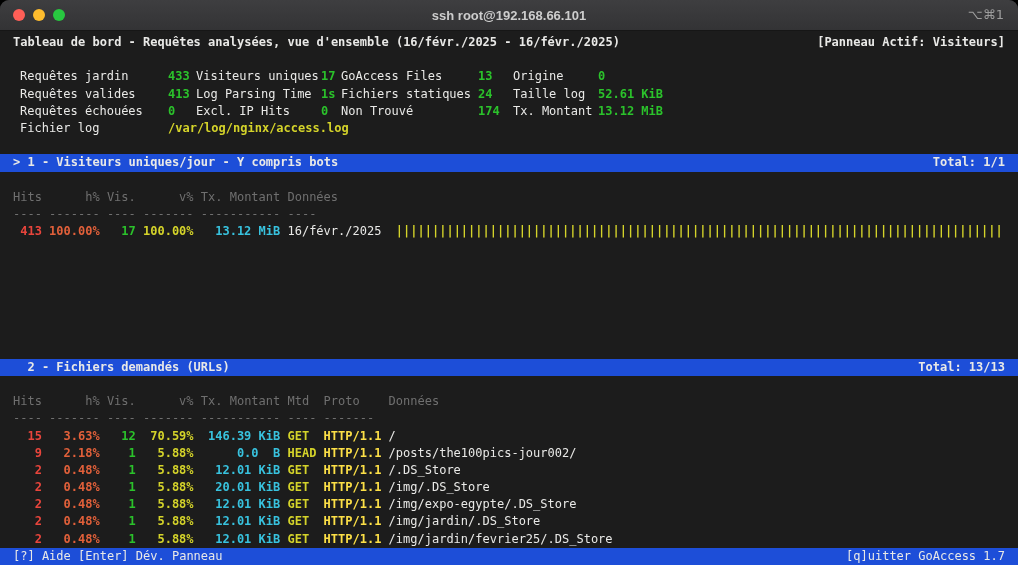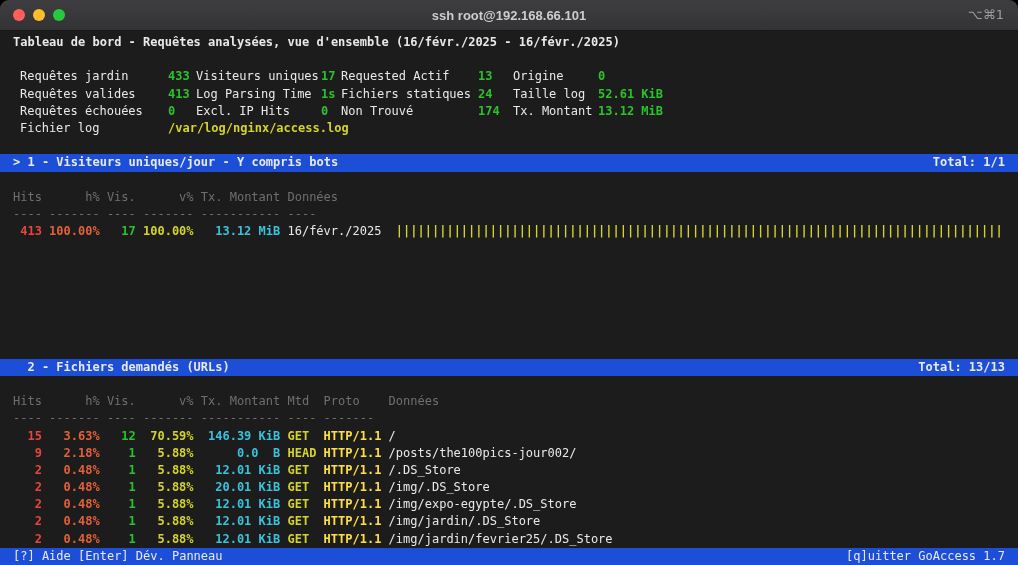--- a/index.html
+++ b/index.html
@@ -65,25 +65,26 @@
         <span class="dot green"></span>
       </div>
     <div class="title">ssh root@192.168.66.101</div>
     <div class="shortcut">⌥⌘1</div>
   </div>
 
   <div class="screen">
 
     <div class="line flexline hdr">
         <span>Tableau de bord - Requêtes analysées, vue d'ensemble (16/févr./2025 - 16/févr./2025)</span>
+        <span>[Panneau Actif: Visiteurs]</span>
       </div>
 
     <div class="line"></div>
 
-    <div class="line sum"><span class="c sl1">Requêtes jardin</span><span class="c sv1 fg-green">433</span><span class="c sl2">Visiteurs uniques</span><span class="c sv2 fg-green">17</span><span class="c sl3">Requested Actif</span><span class="c sv3 fg-green">13</span><span class="c sl4">Origine</span><span class="c fg-green">0</span></div>
+    <div class="line sum"><span class="c sl1">Requêtes jardin</span><span class="c sv1 fg-green">433</span><span class="c sl2">Visiteurs uniques</span><span class="c sv2 fg-green">17</span><span class="c sl3">GoAccess Files</span><span class="c sv3 fg-green">13</span><span class="c sl4">Origine</span><span class="c fg-green">0</span></div>
 
     <div class="line sum"><span class="c sl1">Requêtes valides</span><span class="c sv1 fg-green">413</span><span class="c sl2">Log Parsing Time</span><span class="c sv2 fg-green">1s</span><span class="c sl3">Fichiers statiques</span><span class="c sv3 fg-green">24</span><span class="c sl4">Taille log</span><span class="c fg-green">52.61 KiB</span></div>
 
     <div class="line sum"><span class="c sl1">Requêtes échouées</span><span class="c sv1 fg-green">0</span><span class="c sl2">Excl. IP Hits</span><span class="c sv2 fg-green">0</span><span class="c sl3">Non Trouvé</span><span class="c sv3 fg-green">174</span><span class="c sl4">Tx. Montant</span><span class="c fg-green">13.12 MiB</span></div>
 
     <div class="line sum"><span class="c sl1">Fichier log</span><span class="c fg-yellow">/var/log/nginx/access.log</span></div>
 
     <div class="line"></div>
 
     <div class="line flexline bar-row">

